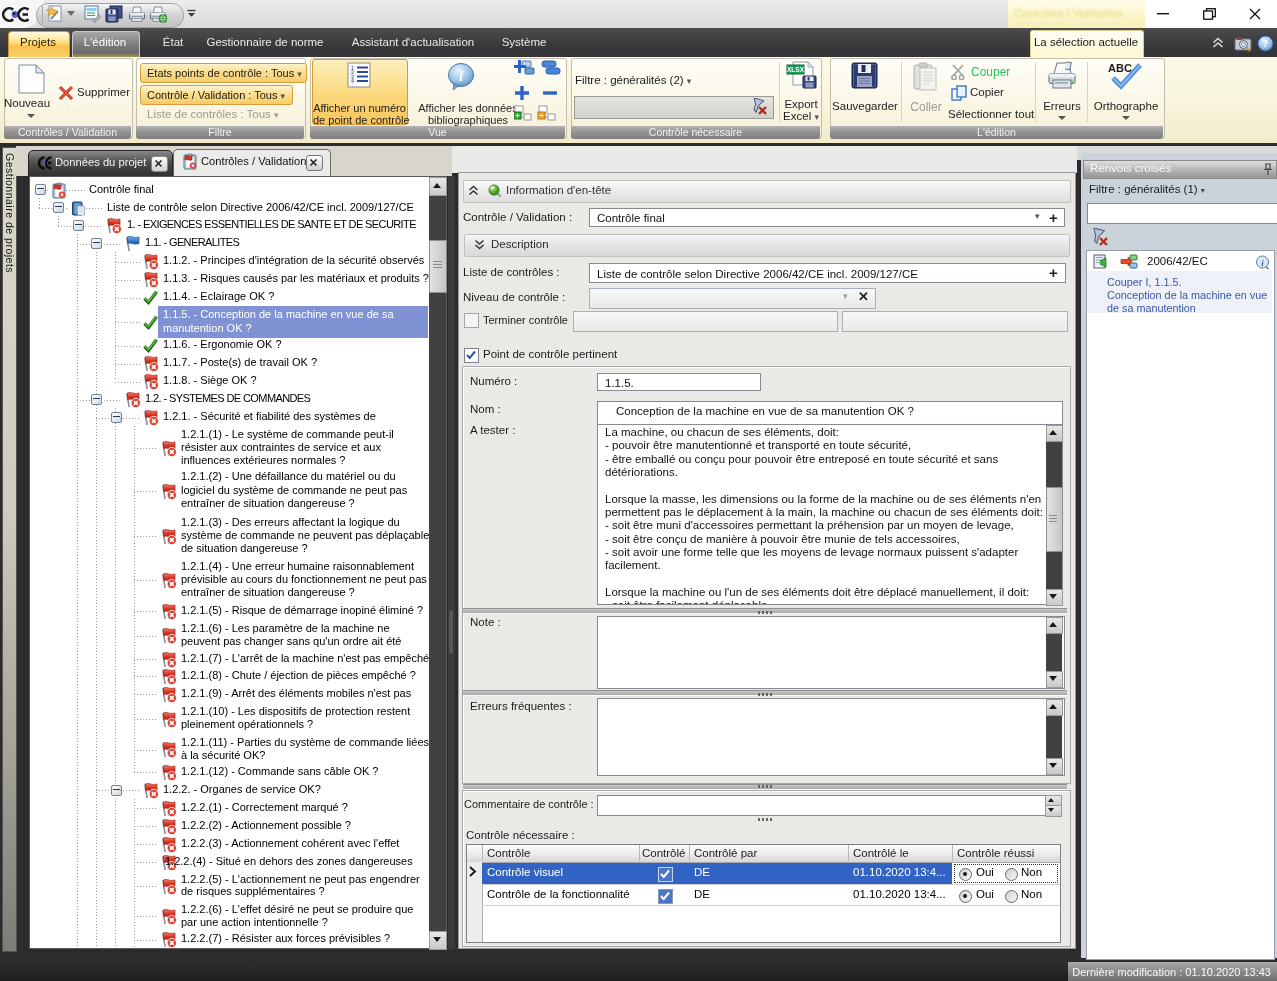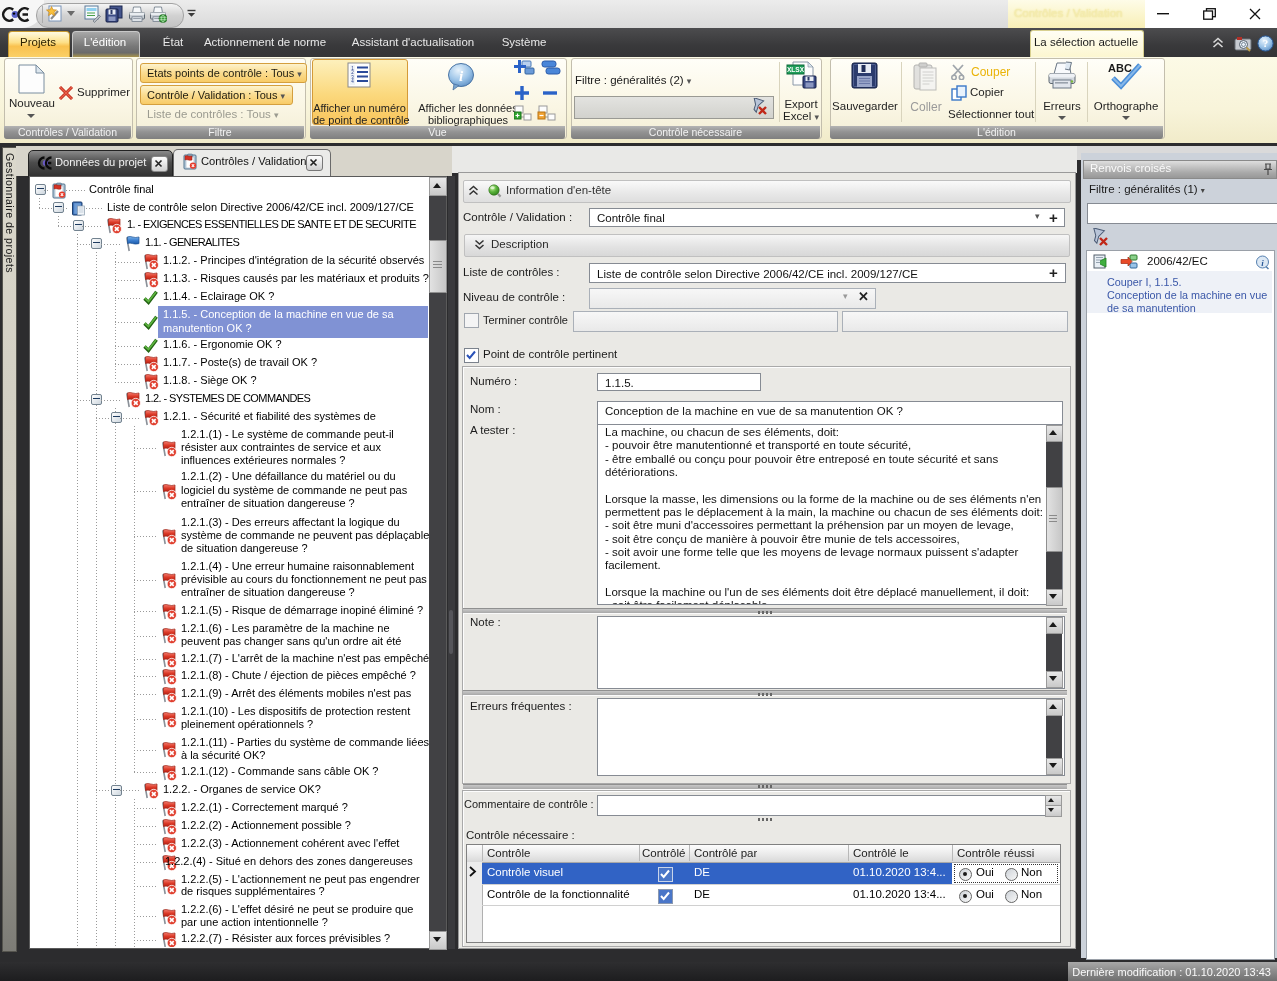--- a/index.html
+++ b/index.html
@@ -142,21 +142,21 @@
 </svg>
 <svg class="abs" style="left:1249px;top:8px" width="12" height="12" viewBox="0 0 12 12">
       <path d="M1 1 L11 11 M11 1 L1 11" stroke="#111" stroke-width="1.3"></path>
     </svg>
 <div class="abs" style="left:0;top:28px;width:1277px;height:29px;background:linear-gradient(#4c4c4e,#39393b 60%,#343436)"></div>
 <div class="abs" style="left:8px;top:31px;width:60px;height:26px;border-radius:4px 4px 0 0;background:linear-gradient(#fffbe2,#fde088 40%,#f9c14e 55%,#fbd168);border:1px solid #c89a30;border-bottom:none"></div>
 <div class="abs" style="left:8px;top:36px;width:60px;height:15px;font-size:11.5px;color:#2e2200;text-align:center">Projets</div>
 <div class="abs" style="left:72px;top:31px;width:66px;height:26px;border-radius:4px 4px 0 0;background:linear-gradient(#a8a8a8,#787878 55%,#6a6a6a 80%,#b69e46);border:1px solid #c8c8c8;border-bottom:none"></div>
 <div class="abs" style="left:72px;top:36px;width:66px;height:15px;font-size:11.5px;color:#ffffff;text-align:center">L'édition</div>
 <div class="tab" style="left:173px;top:36px;width:200px;margin-left:-100px;text-align:center">État</div>
-<div class="tab" style="left:265px;top:36px;width:200px;margin-left:-100px;text-align:center">Actionnement de norme</div>
+<div class="tab" style="left:265px;top:36px;width:200px;margin-left:-100px;text-align:center">Gestionnaire de norme</div>
 <div class="tab" style="left:413px;top:36px;width:200px;margin-left:-100px;text-align:center">Assistant d'actualisation</div>
 <div class="tab" style="left:524px;top:36px;width:200px;margin-left:-100px;text-align:center">Système</div>
 <div class="abs" style="left:1030px;top:30px;width:112px;height:27px;border-radius:3px 3px 0 0;background:linear-gradient(#fffef4,#fcf6cf);border:1px solid #d8d090;border-bottom:none"></div>
 <div class="abs" style="left:1030px;top:36px;width:112px;height:15px;font-size:11.5px;color:#1a1a1a;text-align:center">La sélection actuelle</div>
 <svg class="abs" style="left:1212px;top:37px" width="12" height="12" viewBox="0 0 12 12">
 <path d="M1.5 5.5 L6 1.5 L10.5 5.5 M1.5 10 L6 6 L10.5 10" fill="none" stroke="#d8d8d8" stroke-width="1.6"></path>
 </svg>
 <svg class="abs" style="left:1234px;top:35px" width="19" height="17" viewBox="0 0 19 17">
 <rect x="1" y="4" width="16" height="11" rx="1.5" fill="#c8ccd2" stroke="#6a7077"></rect>
 <rect x="3" y="2" width="5" height="3" fill="#b03028"></rect>
@@ -176,21 +176,21 @@
 <div class="grp" style="left:310px;top:58px;width:255px;height:79px"></div>
 <div class="cap" style="left:310px;top:126px;width:255px;height:13px">Vue</div>
 <div class="grp" style="left:571px;top:58px;width:249px;height:79px"></div>
 <div class="cap" style="left:571px;top:126px;width:249px;height:13px">Contrôle nécessaire</div>
 <div class="grp" style="left:830px;top:58px;width:333px;height:79px"></div>
 <div class="cap" style="left:830px;top:126px;width:333px;height:13px">L'édition</div>
 <svg class="abs" style="left:18px;top:64px" width="27" height="30" viewBox="0 0 27 30">
 <path d="M1 1 L18 1 L26 9 L26 29 L1 29 Z" fill="#fdfdfd" stroke="#7b8ea0"></path>
 <path d="M18 1 L18 9 L26 9 Z" fill="#dce6ee" stroke="#7b8ea0"></path>
 </svg>
-<div class="abs" style="left:4px;top:97px;width:56px;height:14px;font-size:11.5px;color:#1e1e1e;text-align:center">Nouveau</div>
+<div class="abs" style="left:4px;top:97px;width:56px;height:14px;font-size:11.5px;color:#1e1e1e;">Nouveau</div>
 <div class="abs" style="left:27px;top:114px;width:0;height:0;border-left:4px solid transparent;border-right:4px solid transparent;border-top:4px solid #555"></div>
 <svg class="abs" style="left:58px;top:85px" width="16" height="16" viewBox="0 0 16 16">
       <path d="M2 2 L14 14 M14 2 L2 14" stroke="#c02818" stroke-width="3"></path>
       <path d="M2 2 L14 14 M14 2 L2 14" stroke="#e8604a" stroke-width="1.2"></path>
     </svg>
 <div class="abs" style="left:77px;top:86px;width:70px;height:14px;font-size:11.5px;color:#1e1e1e">Supprimer</div>
 <div class="obtn" style="left:140px;top:63px;width:159px;height:18px;line-height:18px;padding-left:6px">Etats points de contrôle : Tous <span style="font-size:9px;color:#555">▾</span></div>
 <div class="obtn" style="left:140px;top:85px;width:145px;height:18px;line-height:18px;padding-left:6px">Contrôle / Validation : Tous <span style="font-size:9px;color:#555">▾</span></div>
 <div class="abs" style="left:147px;top:108px;width:150px;height:14px;font-size:11.5px;color:#9b9b90">Liste de contrôles : Tous <span style="font-size:9px">▾</span></div>
 <div class="abs" style="left:312px;top:59px;width:94px;height:64px;border:1px solid #d49a38;border-radius:3px;background:linear-gradient(#fdf0bc,#fbd87c 55%,#f8c55c)"></div>
@@ -273,21 +273,21 @@
 <rect x="7" y="1" width="8" height="4" rx="1" fill="#c0c0c0" stroke="#9a9a9a"></rect>
 <rect x="8" y="6" width="16" height="22" fill="#f2f2f2" stroke="#a8a8a8"></rect>
 <path d="M10.5 10 h11 M10.5 13 h11 M10.5 16 h11 M10.5 19 h11 M10.5 22 h7" stroke="#c2c2c2"></path>
 </svg>
 <div class="abs" style="left:908px;top:100px;width:36px;height:14px;font-size:12px;color:#9a9a9a;text-align:center">Coller</div>
 <svg class="abs" style="left:950px;top:64px" width="18" height="16" viewBox="0 0 18 16">
 <path d="M3 1 L13 12 M13 1 L3 12" stroke="#a0a6ac" stroke-width="1.8"></path>
 <circle cx="4" cy="13.5" r="2.2" fill="none" stroke="#a0a6ac" stroke-width="1.6"></circle>
 <circle cx="11.5" cy="13.5" r="2.2" fill="none" stroke="#a0a6ac" stroke-width="1.6"></circle>
 </svg>
-<div class="abs" style="left:971px;top:65px;width:60px;height:14px;font-size:12px;color:#eab308">Couper</div>
+<div class="abs" style="left:971px;top:65px;width:60px;height:14px;font-size:12px;color:#22c55e">Couper</div>
 <svg class="abs" style="left:951px;top:85px" width="17" height="16" viewBox="0 0 17 16">
 <rect x="1" y="4" width="9" height="11" fill="#fff" stroke="#3a78c8" stroke-width="1.4"></rect>
 <rect x="6" y="1" width="9" height="11" fill="#e8f2fc" stroke="#3a78c8" stroke-width="1.4"></rect>
 </svg>
 <div class="abs" style="left:970px;top:86px;width:60px;height:14px;font-size:11.5px;color:#1e1e1e">Copier</div>
 <div class="abs" style="left:948px;top:108px;width:110px;height:14px;font-size:11.5px;color:#1e1e1e">Sélectionner tout</div>
 <div class="gsep" style="left:1035px;top:62px;height:60px"></div>
 <svg class="abs" style="left:1045px;top:61px" width="34" height="30" viewBox="0 0 34 30">
 <path d="M9 13 L12 2 L24 2 L26 13 Z" fill="#f8fafc" stroke="#6a7684"></path>
 <path d="M21 1 L26.5 1.5 L24.5 9 L20 8" fill="#dfe9f2" stroke="#6a7684"></path>
@@ -583,21 +583,21 @@
 <div class="dfld" style="left:842px;top:311px;width:224px;height:19px"></div>
 <div class="chk" style="left:464px;top:348px"></div>
 <svg class="abs" style="left:465px;top:349px" width="12" height="12" viewBox="0 0 12 12">
       <path d="M2 6 L4.7 9 L10 2.5" fill="none" stroke="#2a52b8" stroke-width="2"></path>
     </svg>
 <div class="lbl" style="left:483px;top:348px">Point de contrôle pertinent</div>
 <div class="groove" style="left:462px;top:366px;width:607px;height:416px"></div>
 <div class="lbl" style="left:470px;top:375px">Numéro :</div>
 <div class="fld" style="left:597px;top:373px;width:164px;height:18px;line-height:18px;padding-left:7px;box-sizing:border-box">1.1.5.</div>
 <div class="lbl" style="left:470px;top:403px">Nom :</div>
-<div class="fld" style="left:597px;top:401px;width:466px;height:35px;line-height:18px;padding-left:7px;box-sizing:border-box">Conception de la machine en vue de sa manutention OK ?</div>
+<div class="fld" style="left:597px;top:401px;width:466px;height:35px;line-height:18px;padding-left:18px;box-sizing:border-box">Conception de la machine en vue de sa manutention OK ?</div>
 <div class="lbl" style="left:470px;top:424px">A tester :</div>
 <div class="fld" style="left:597px;top:424px;width:466px;height:181px;white-space:nowrap;font-size:11.5px;line-height:13.35px;padding:1px 0 0 7px;box-sizing:border-box;color:#111">La machine, ou chacun de ses éléments, doit:<br>- pouvoir être manutentionné et transporté en toute sécurité,<br>- être emballé ou conçu pour pouvoir être entreposé en toute sécurité et sans<br>détériorations.<br><br>Lorsque la masse, les dimensions ou la forme de la machine ou de ses éléments n'en<br>permettent pas le déplacement à la main, la machine ou chacun de ses éléments doit:<br>- soit être muni d'accessoires permettant la préhension par un moyen de levage,<br>- soit être conçu de manière à pouvoir être munie de tels accessoires,<br>- soit avoir une forme telle que les moyens de levage normaux puissent s'adapter<br>facilement.<br><br>Lorsque la machine ou l'un de ses éléments doit être déplacé manuellement, il doit:<br>- soit être facilement déplaçable,</div>
 <div class="sbtrack" style="left:1046px;top:425px;width:16px;height:179px"></div>
 <div class="sbbtn" style="left:1046px;top:425px;width:15px;height:15px"></div>
 <div class="tri-u" style="left:1049px;top:430px"></div>
 <div class="sbbtn" style="left:1046px;top:589px;width:15px;height:15px"></div>
 <div class="tri-d" style="left:1049px;top:594px"></div>
 <div class="sbthumb" style="left:1046px;top:487px;width:15px;height:63px"></div>
 <div class="abs" style="left:1049px;top:515px;width:8px;height:1px;background:#8a8a8a;box-shadow:0 3px 0 #8a8a8a,0 6px 0 #8a8a8a"></div>
 <div class="abs" style="left:463px;top:608px;width:604px;height:4px;background:linear-gradient(#c8c8c8,#a8a8a8);border-top:1px solid #909090;border-bottom:1px solid #fafafa"></div>

